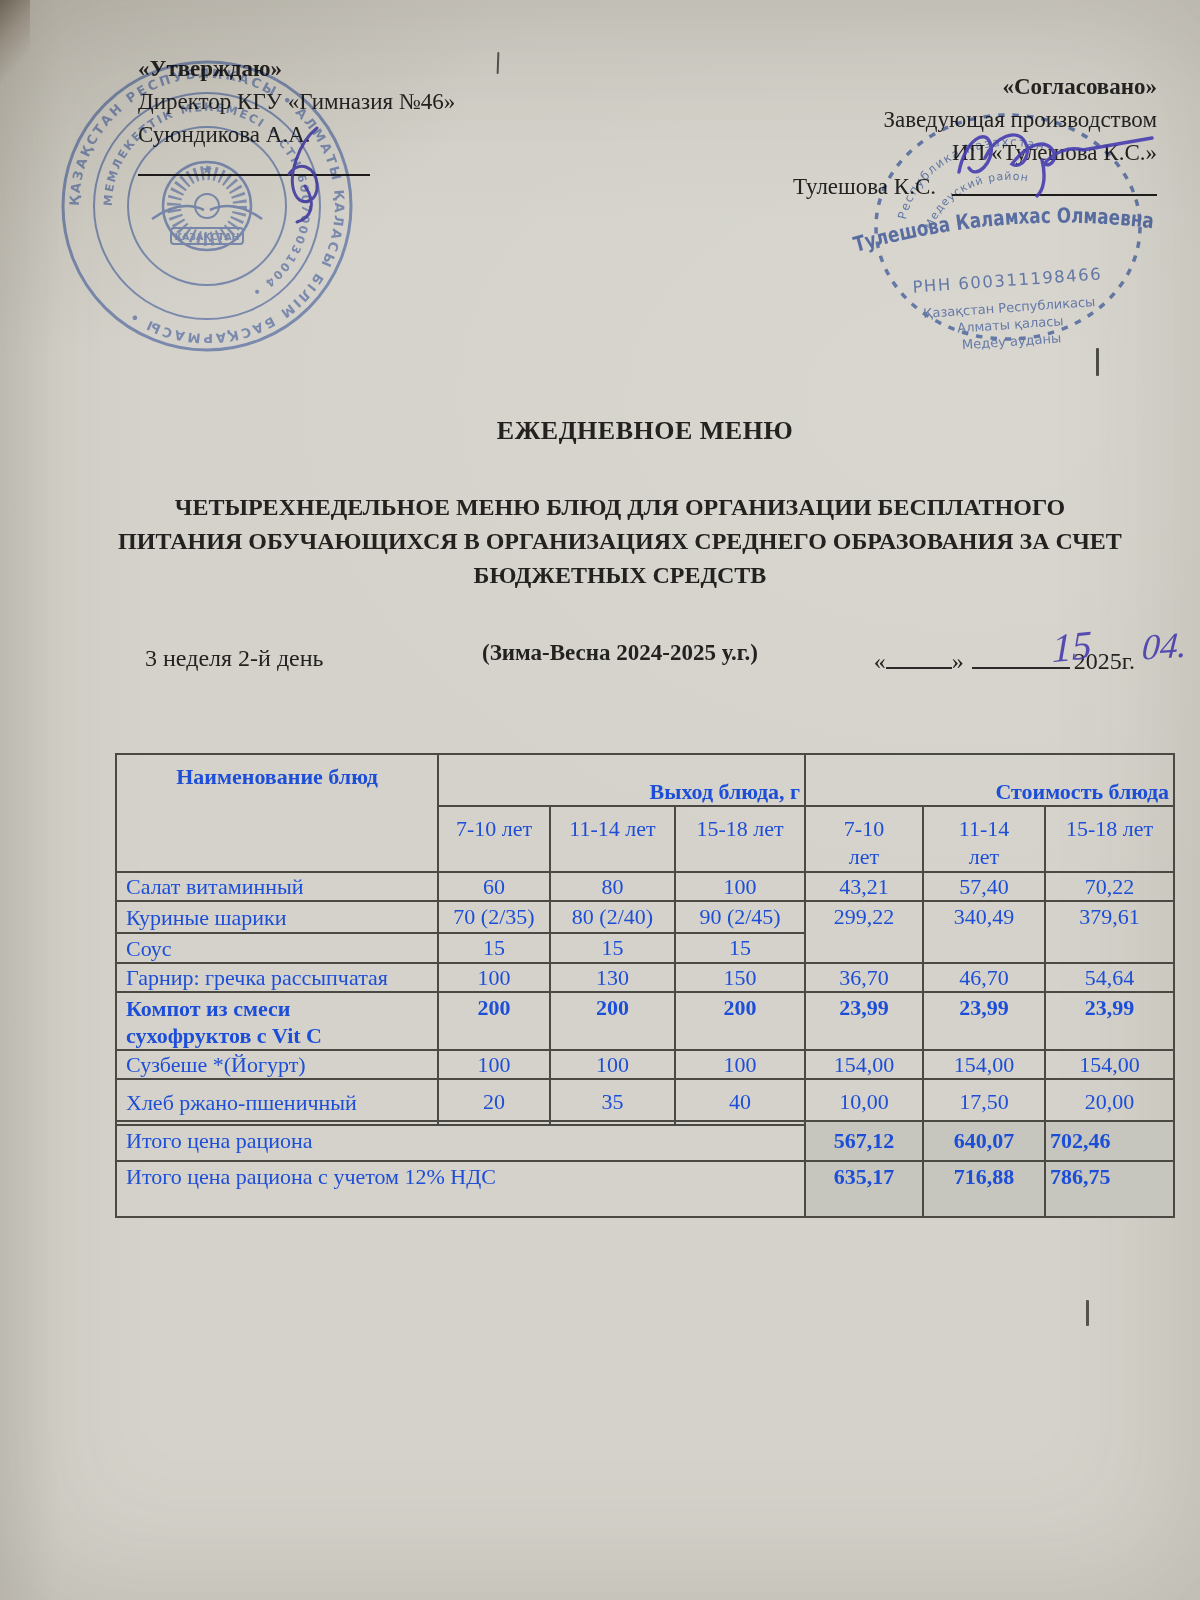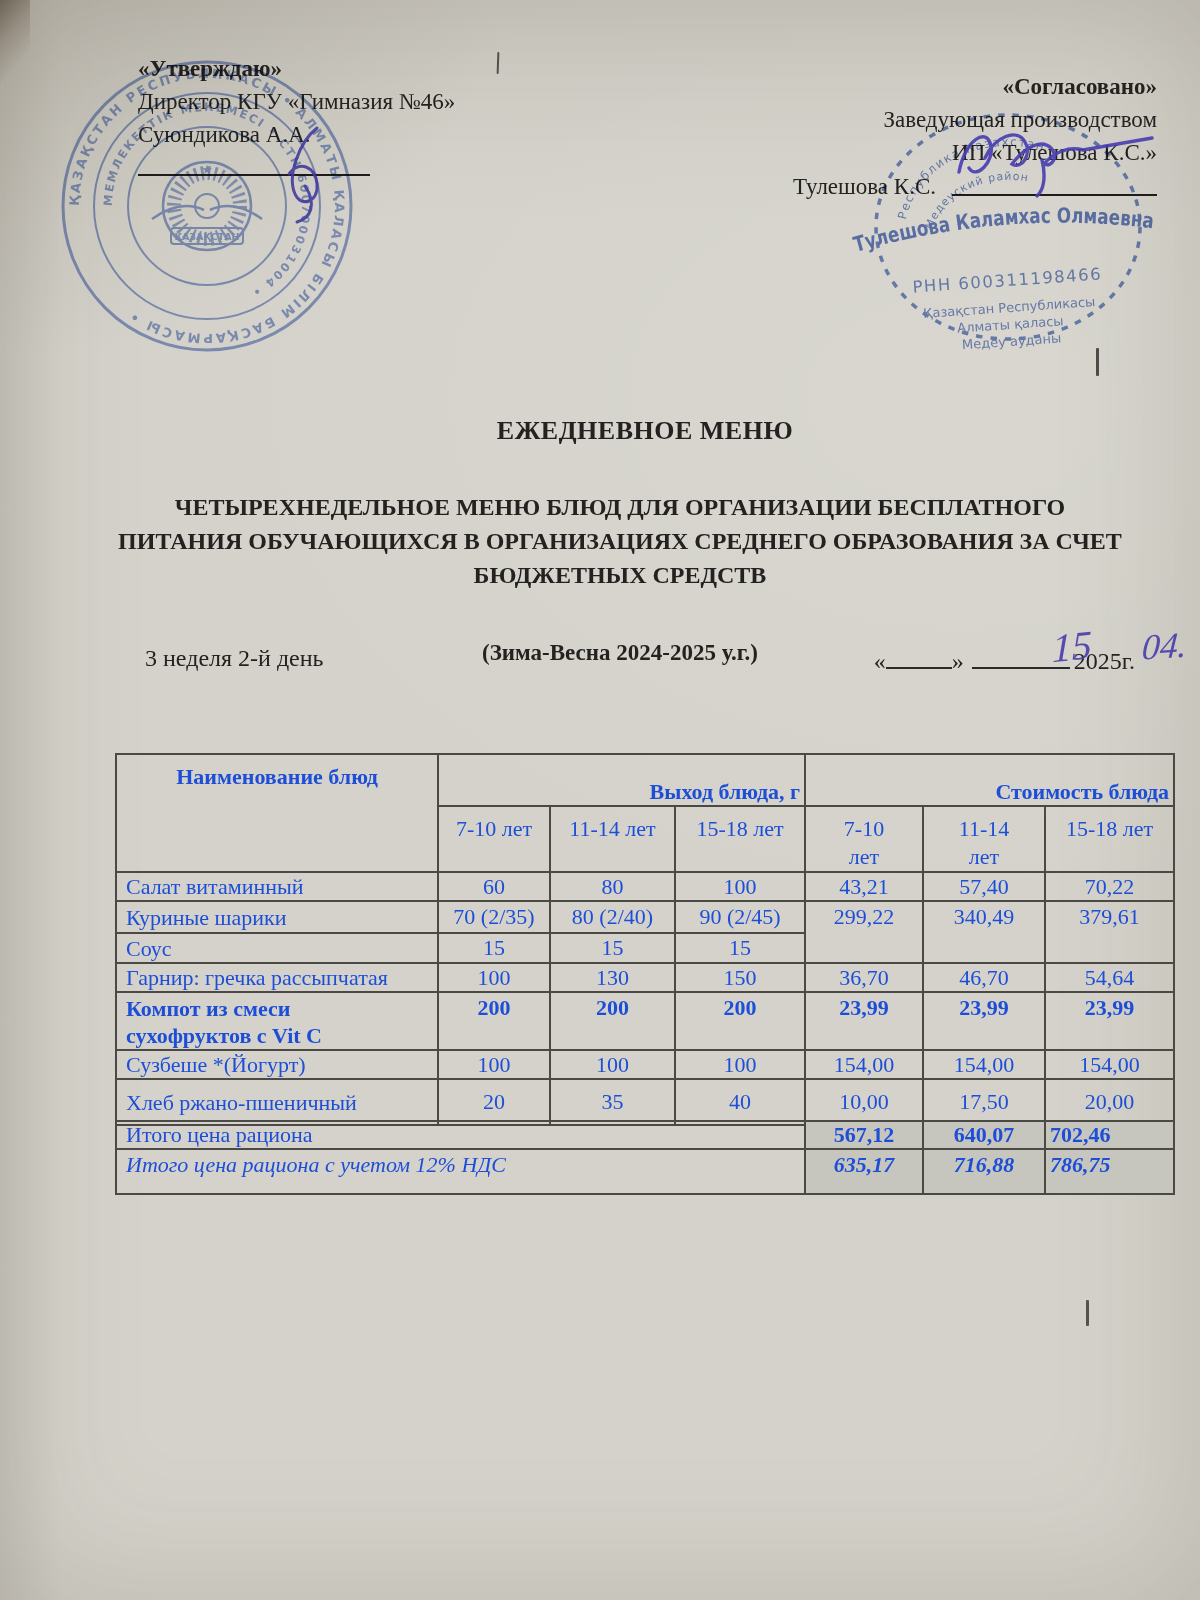--- a/index.html
+++ b/index.html
@@ -50,21 +50,21 @@
   .age-th{font-weight:normal;vertical-align:top;padding-top:8px;text-align:center;line-height:28px;}
   .group-th{vertical-align:top;padding-top:24px;text-align:right;}
   .name-th{vertical-align:top;padding-top:9px;text-align:center;}
   .name-td{text-align:left;padding-left:9px;vertical-align:middle;line-height:27px;}
   .num-td{text-align:center;vertical-align:middle;}
   .vt{vertical-align:top;padding-top:2px;}
   .wrap-narrow{display:inline-block;max-width:218px;}
   .hr1{height:50px;} .hr2{height:62px;}
   .r0{height:26px;} .r1{height:32px;} .r2{height:30px;} .r3{height:25px;}
   .r4{height:56px;font-weight:bold;} .r5{height:29px;} .r6{height:46px;}
-  .t0{height:28px;} .t1{height:45px;font-style:italic;}
+  .t0{height:40px;} .t1{height:56px;}
   .shade{background:#c6c5be;}
   .tot-val{font-weight:bold;text-align:center;}
   .tot-val-r{font-weight:bold;text-align:left;padding-right:30px;}
   .tot-label{text-align:left;padding-left:9px;}
   .t1 td{vertical-align:top;padding-top:2px;}
 
   svg.stamp{position:absolute;z-index:5;mix-blend-mode:multiply;pointer-events:none;}
   .stamp-left{left:52px;top:56px;opacity:0.82;filter:blur(0.4px);}
   .stamp-right{left:848px;top:90px;opacity:0.85;filter:blur(0.3px);}
   .sig{position:absolute;z-index:6;pointer-events:none;}

